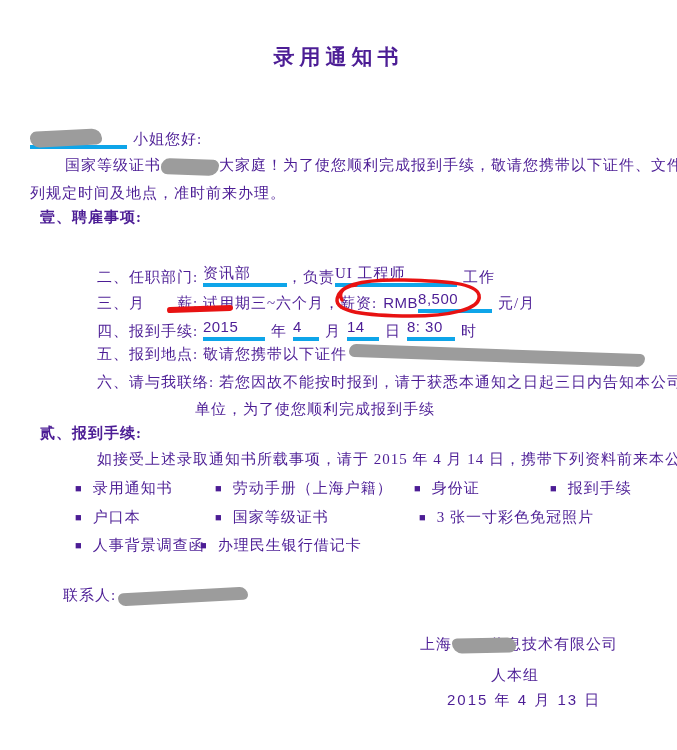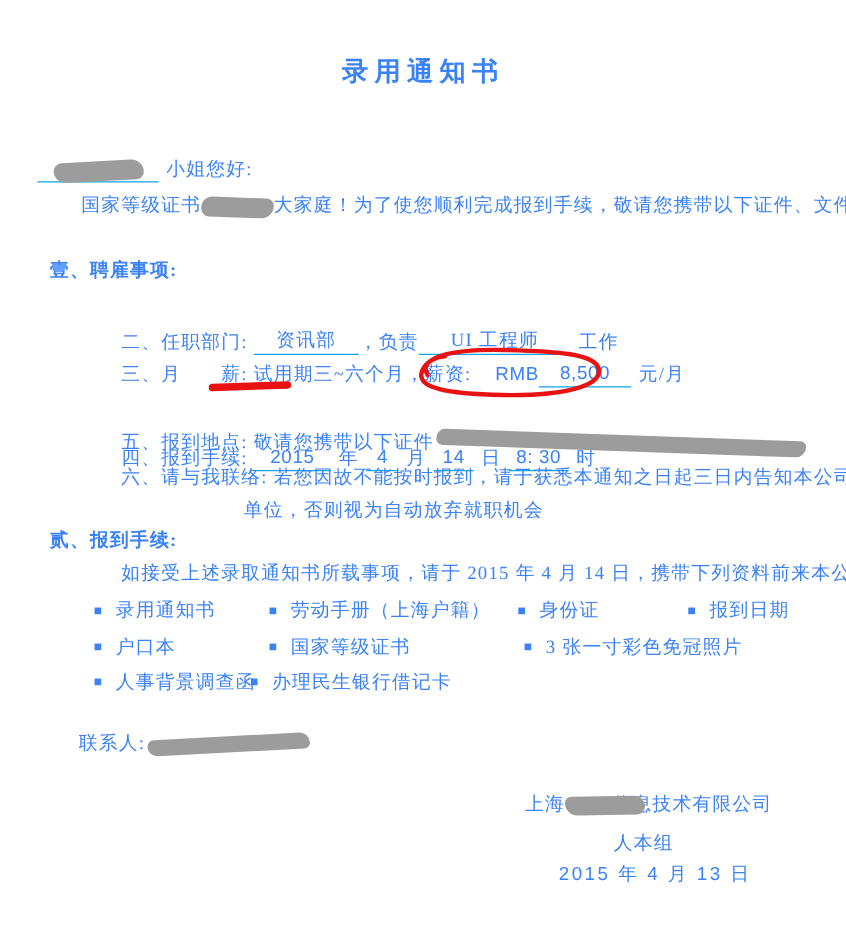--- a/index.html
+++ b/index.html
@@ -1,25 +1,25 @@
 <!DOCTYPE html>
 <html><head>
 <meta charset="utf-8">
 <style>
   html,body{margin:0;padding:0;background:#ffffff;}
   .page{
-    position:relative;width:677px;height:750px;background:#ffffff;color:#3b82f6;
+    position:relative;width:677px;height:750px;background:#ffffff;color:#4c1d95;
     font-family:"Liberation Serif","DejaVu Serif",serif;
     font-size:15px;letter-spacing:1px;overflow:hidden;
   }
   .line{position:absolute;white-space:nowrap;line-height:1.25;}
   .title{font-size:21px;font-weight:bold;letter-spacing:5px;}
   .b{font-weight:bold;}
   .num{font-family:"Liberation Sans","DejaVu Sans",sans-serif;letter-spacing:.5px;}
-  .blank{display:inline-block;border-bottom:1px solid #0ea5e9;text-align:center;vertical-align:bottom;line-height:1.25;}
+  .blank{display:inline-block;border-bottom:4px solid #0ea5e9;text-align:left;vertical-align:bottom;line-height:1.25;}
   .gap-l{margin-left:6px;} .gap-r{margin-right:6px;}
   .redact{display:inline-block;position:relative;z-index:2;background:#9c9c9c;vertical-align:middle;}
   .r-a{border-radius:9px 14px 8px 13px;transform:rotate(-3deg);}
   .r-b{border-radius:12px 8px 14px 9px;transform:rotate(2deg);}
   .r-c{border-radius:7px 12px 9px 14px;transform:rotate(-1deg);}
   .annot-underline{position:absolute;background:#e81212;border-radius:3px;transform:rotate(-2deg);z-index:3;}
   .annot-circle{position:absolute;z-index:3;}
   .doc-item{position:absolute;white-space:nowrap;}
   .bullet{font-size:11px;margin-right:10px;vertical-align:1px;}
   .sig{white-space:nowrap;}
@@ -31,67 +31,68 @@
 
   <div class="line title" style="top:44px;left:0;right:0;text-align:center;">录用通知书</div>
 
   <div class="line" style="top:126px;left:30px;">
     <span class="blank" style="width:97px;"><span class="redact r-a" style="width:72px;height:16px;margin-bottom:-2px;"></span></span><span class="gap-l">小姐您好:</span>
   </div>
 
   <div class="line" style="top:156px;left:65px;">
     <span>国家等级证书</span><span class="redact r-b" style="width:58px;height:16px;"></span><span>大家庭！为了使您顺利完成报到手续，敬请您携带以下证件、文件，依下</span>
   </div>
+  <div class="line" style="top:184px;left:30px;">列规定时间及地点，准时前来办理。</div>
 
   <div class="line b" style="top:208px;left:40px;">壹、聘雇事项:</div>
 
 
   <div class="line" style="top:264px;left:97px;">
     <span>二、任职部门:</span>
     <span class="blank" style="width:84px;">资讯部</span><span>，负责</span><span class="blank" style="width:122px;">UI 工程师</span><span class="gap-l">工作</span>
   </div>
 
   <div class="line" style="top:290px;left:97px;">
     <span>三、月　　薪:</span>
-    <span>试用期三~六个月，薪资:</span><span class="num" style="margin-left:19px;">RMB</span><span class="blank num" style="width:74px;">8,500</span><span class="gap-l">元/月</span>
+    <span>试用期三~六个月，薪资:</span><span class="num" style="margin-left:6px;">RMB</span><span class="blank num" style="width:74px;">8,500</span><span class="gap-l">元/月</span>
   </div>
 
   <div class="annot-underline" style="left:167px;top:306px;width:66px;height:6px;"></div>
 
   <div class="annot-circle" style="left:326px;top:276px;">
     <svg width="158" height="44" viewBox="0 0 158 44">
       <path d="M16 24 C 8 10, 34 3, 78 4 C 120 5, 150 7, 153 19 C 156 33, 124 41, 76 40 C 34 39, 5 35, 12 20 C 15 13, 24 9, 30 9" fill="none" stroke="#e81212" stroke-width="3.5" stroke-linecap="round"></path>
     </svg>
   </div>
 
   <div class="line" style="top:318px;left:97px;">
     <span>四、报到手续:</span>
-    <span class="blank num" style="width:62px;margin-top:39px;">2015</span><span class="gap-l gap-r">年</span><span class="blank num" style="width:26px;">4</span><span class="gap-l gap-r">月</span><span class="blank num" style="width:32px;">14</span><span class="gap-l gap-r">日</span><span class="blank num" style="width:48px;">8: 30</span><span class="gap-l">时</span>
+    <span class="blank num" style="width:62px;">2015</span><span class="gap-l gap-r">年</span><span class="blank num" style="width:26px;">4</span><span class="gap-l gap-r">月</span><span class="blank num" style="width:32px;">14</span><span class="gap-l gap-r">日</span><span class="blank num" style="width:48px;">8: 30</span><span class="gap-l">时</span>
   </div>
 
   <div class="line" style="top:345px;left:97px;">
     <span>五、报到地点:</span>
     <span>敬请您携带以下证件</span><span class="redact r-b" style="width:296px;height:13px;margin-left:2px;"></span>
   </div>
 
   <div class="line" style="top:373px;left:97px;">
     <span>六、请与我联络:</span>
     <span>若您因故不能按时报到，请于获悉本通知之日起三日内告知本公司人力资源</span>
   </div>
-  <div class="line" style="top:400px;left:195px;">单位，否则视为自动放弃就职机会</div>
+  <div class="line" style="top:400px;left:195px;">单位，为了使您顺利完成报到手续</div>
 
   <div class="line b" style="top:424px;left:40px;">贰、报到手续:</div>
 
   <div class="line" style="top:450px;left:97px;">如接受上述录取通知书所载事项，请于 2015 年 4 月 14 日，携带下列资料前来本公司报到</div>
 
   <div>
     <div class="doc-item" style="top:479px;left:75px;"><span class="bullet">■</span><span>录用通知书</span></div>
     <div class="doc-item" style="top:479px;left:215px;"><span class="bullet">■</span><span>劳动手册（上海户籍）</span></div>
     <div class="doc-item" style="top:479px;left:414px;"><span class="bullet">■</span><span>身份证</span></div>
-    <div class="doc-item" style="top:479px;left:550px;"><span class="bullet">■</span><span>报到日期</span></div>
+    <div class="doc-item" style="top:479px;left:550px;"><span class="bullet">■</span><span>报到手续</span></div>
     <div class="doc-item" style="top:508px;left:75px;"><span class="bullet">■</span><span>户口本</span></div>
     <div class="doc-item" style="top:508px;left:215px;"><span class="bullet">■</span><span>国家等级证书</span></div>
     <div class="doc-item" style="top:508px;left:419px;"><span class="bullet">■</span><span>3 张一寸彩色免冠照片</span></div>
     <div class="doc-item" style="top:536px;left:75px;"><span class="bullet">■</span><span>人事背景调查函</span></div>
     <div class="doc-item" style="top:536px;left:200px;"><span class="bullet">■</span><span>办理民生银行借记卡</span></div>
   </div>
 
   <div class="line" style="top:586px;left:63px;">
     <span>联系人:</span><span class="redact r-a" style="width:130px;height:13px;margin-left:2px;"></span>
   </div>

